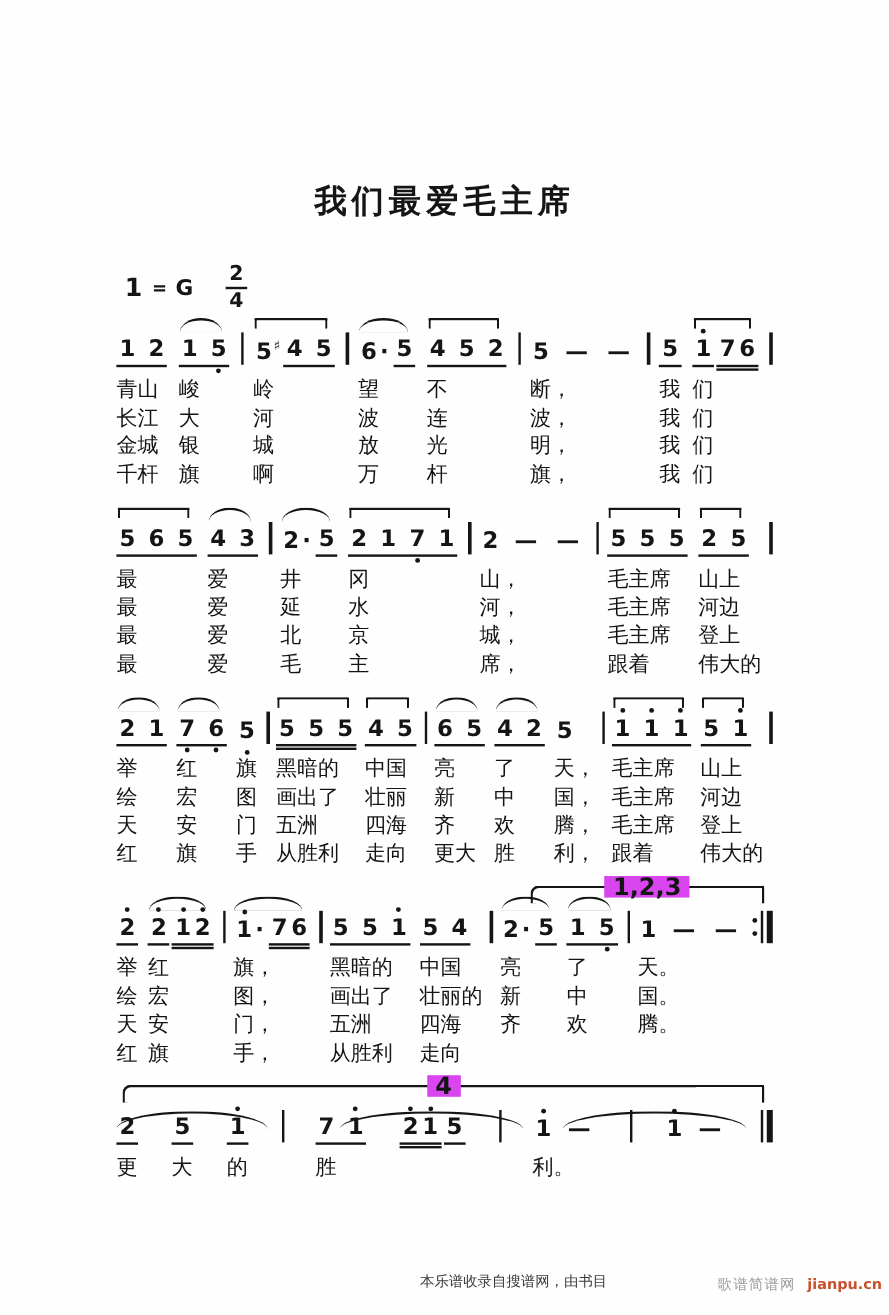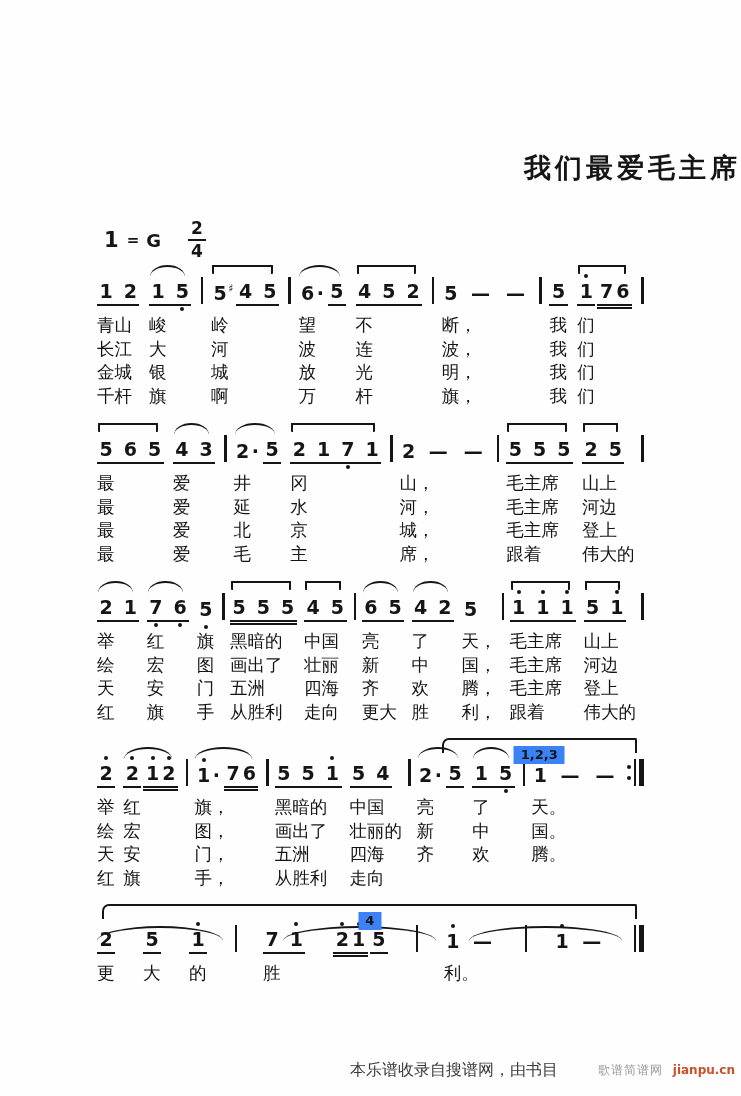--- a/index.html
+++ b/index.html
@@ -1,20 +1,20 @@
 <!DOCTYPE html>
 <html><head>
 <meta charset="utf-8">
 <style>
   html,body{margin:0;padding:0;background:#e8e8e8;}
   .page{position:relative;width:741px;height:1096px;background:#fefefe;margin:0 auto;
         font-family:"DejaVu Sans",sans-serif;color:#151515;overflow:hidden;}
 
   
-  .title{position:absolute;top:150px;left:0;right:0;text-align:right;
+  .title{position:absolute;top:150px;left:0;right:0;text-align:center;
          font-size:27px;font-weight:700;letter-spacing:4px;}
   .keysig{position:absolute;top:220px;left:104px;display:flex;align-items:center;}
   .keysig .tonic{font-size:21px;font-weight:700;}
   .keysig .eq{font-size:15px;margin:0 7px 0 8px;font-weight:700;}
   .keysig .keyname{font-size:18px;font-weight:600;letter-spacing:1px;}
   .frac{display:inline-block;text-align:center;margin-left:26px;line-height:1;}
   .frac .top{display:block;font-size:17px;font-weight:700;border-bottom:2px solid #151515;padding:0 3px 2px;}
   .frac .bot{display:block;font-size:17px;font-weight:700;padding-top:2px;}
 
   
@@ -57,25 +57,25 @@
   .bar.compound .thick{width:5px;background:#151515;}
   .bar.compound .rdots{display:flex;flex-direction:column;justify-content:space-evenly;width:4px;}
   .bar.compound .rdots i{display:block;width:4px;height:4px;border-radius:50%;background:#151515;}
 
   .lyr{font-size:17.5px;height:23.5px;line-height:23.5px;white-space:nowrap;color:#141414;}
 
   .volta{position:absolute;top:-6px;height:13px;border-top:2px solid #151515;
          border-left:2px solid #151515;border-right:2px solid #151515;
          border-radius:7px 2px 0 0;z-index:3;}
   .volta .vlabel{position:absolute;top:-10px;left:50%;transform:translateX(-50%);
-         background:#3b82f6;padding:0 7px;font-size:13px;font-weight:600;line-height:18px;margin-top:16px;}
+         background:#d946ef;padding:0 7px;font-size:20px;font-weight:600;line-height:18px;}
 
   
   .footer-left{position:absolute;top:1060px;left:350px;width:224px;overflow:hidden;
-       white-space:nowrap;font-size:16px;color:#3a3a3a;}
+       white-space:nowrap;font-size:12px;color:#3a3a3a;}
   .footer-right{position:absolute;top:1062px;right:6px;font-size:12px;white-space:nowrap;}
   .footer-right .site{color:#9a9a9a;letter-spacing:1px;}
   .footer-right .domain{font-weight:700;margin-left:6px;}
 </style>
 </head>
 <body>
 
 <div class="page">
 
   <div class="title">我们最爱毛主席</div>

